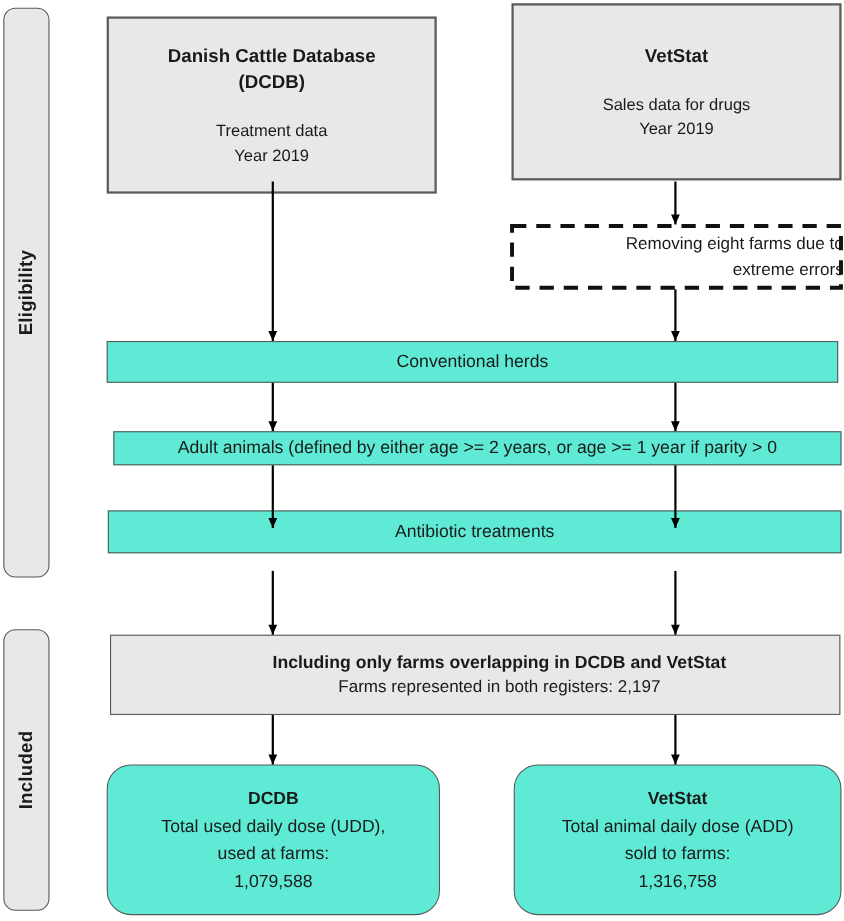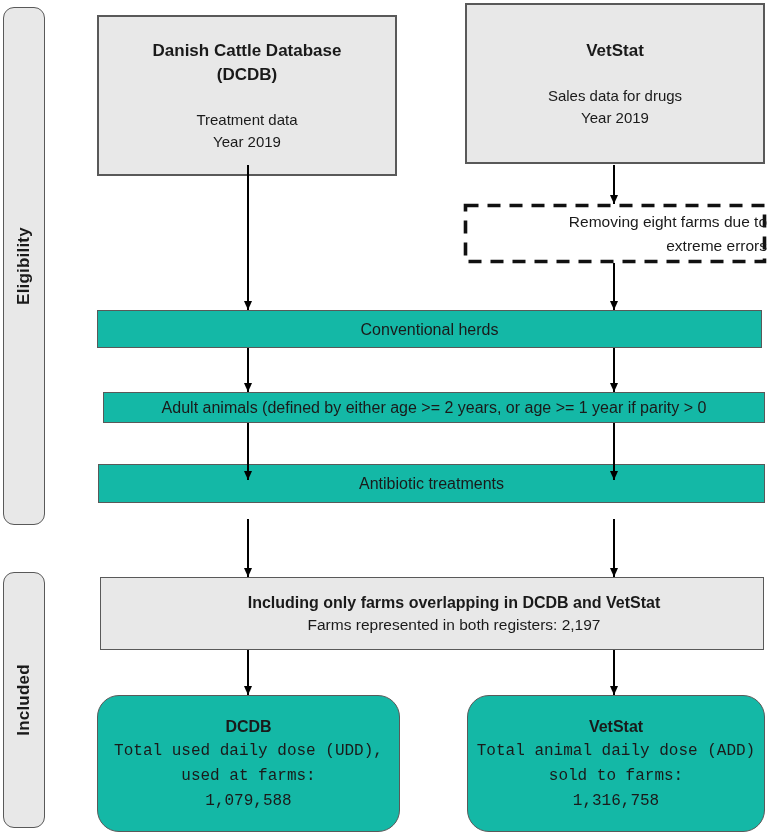--- a/index.html
+++ b/index.html
@@ -16,29 +16,29 @@
   .stagebar .vtext{
     transform:rotate(-90deg);white-space:nowrap;
     font-weight:bold;font-size:17px;letter-spacing:.2px;
   }
   
   .box{
     box-sizing:border-box;display:flex;flex-direction:column;
     align-items:center;justify-content:center;text-align:center;
   }
   .graybox{background:#e8e8e8;border:2px solid #595959;}
-  .whitebox{background:#14b8a6;border:1.6px solid #595959;}
+  .whitebox{background:#5eead4;border:1.6px solid #595959;}
   .rounded{border-radius:22px;}
   .src-title{font-weight:bold;font-size:17px;line-height:24px;}
   .src-body{font-size:15px;line-height:22px;margin-top:22px;}
   .wide-label{font-size:16px;line-height:19px;white-space:nowrap;}
   .ov-title{font-weight:bold;font-size:16px;line-height:23px;}
   .ov-sub{font-size:15.5px;line-height:22px;}
   .res-title{font-weight:bold;font-size:16px;line-height:25px;}
-  .res-line{font-size:16px;line-height:25px;font-family:Liberation Mono, monospace;}
+  .res-line{font-size:16px;line-height:25px;}
   .excl-text{font-size:15.5px;line-height:24px;}
   
   .arrow{position:absolute;width:2px;background:#000;}
   .arrow::after{
     content:"";position:absolute;bottom:0;left:-3.5px;
     border-left:4.5px solid transparent;border-right:4.5px solid transparent;
     border-top:9px solid #000;
   }
   .dashed-wrap{background:transparent;}
   .dashed-wrap svg{position:absolute;left:0;top:0;}

